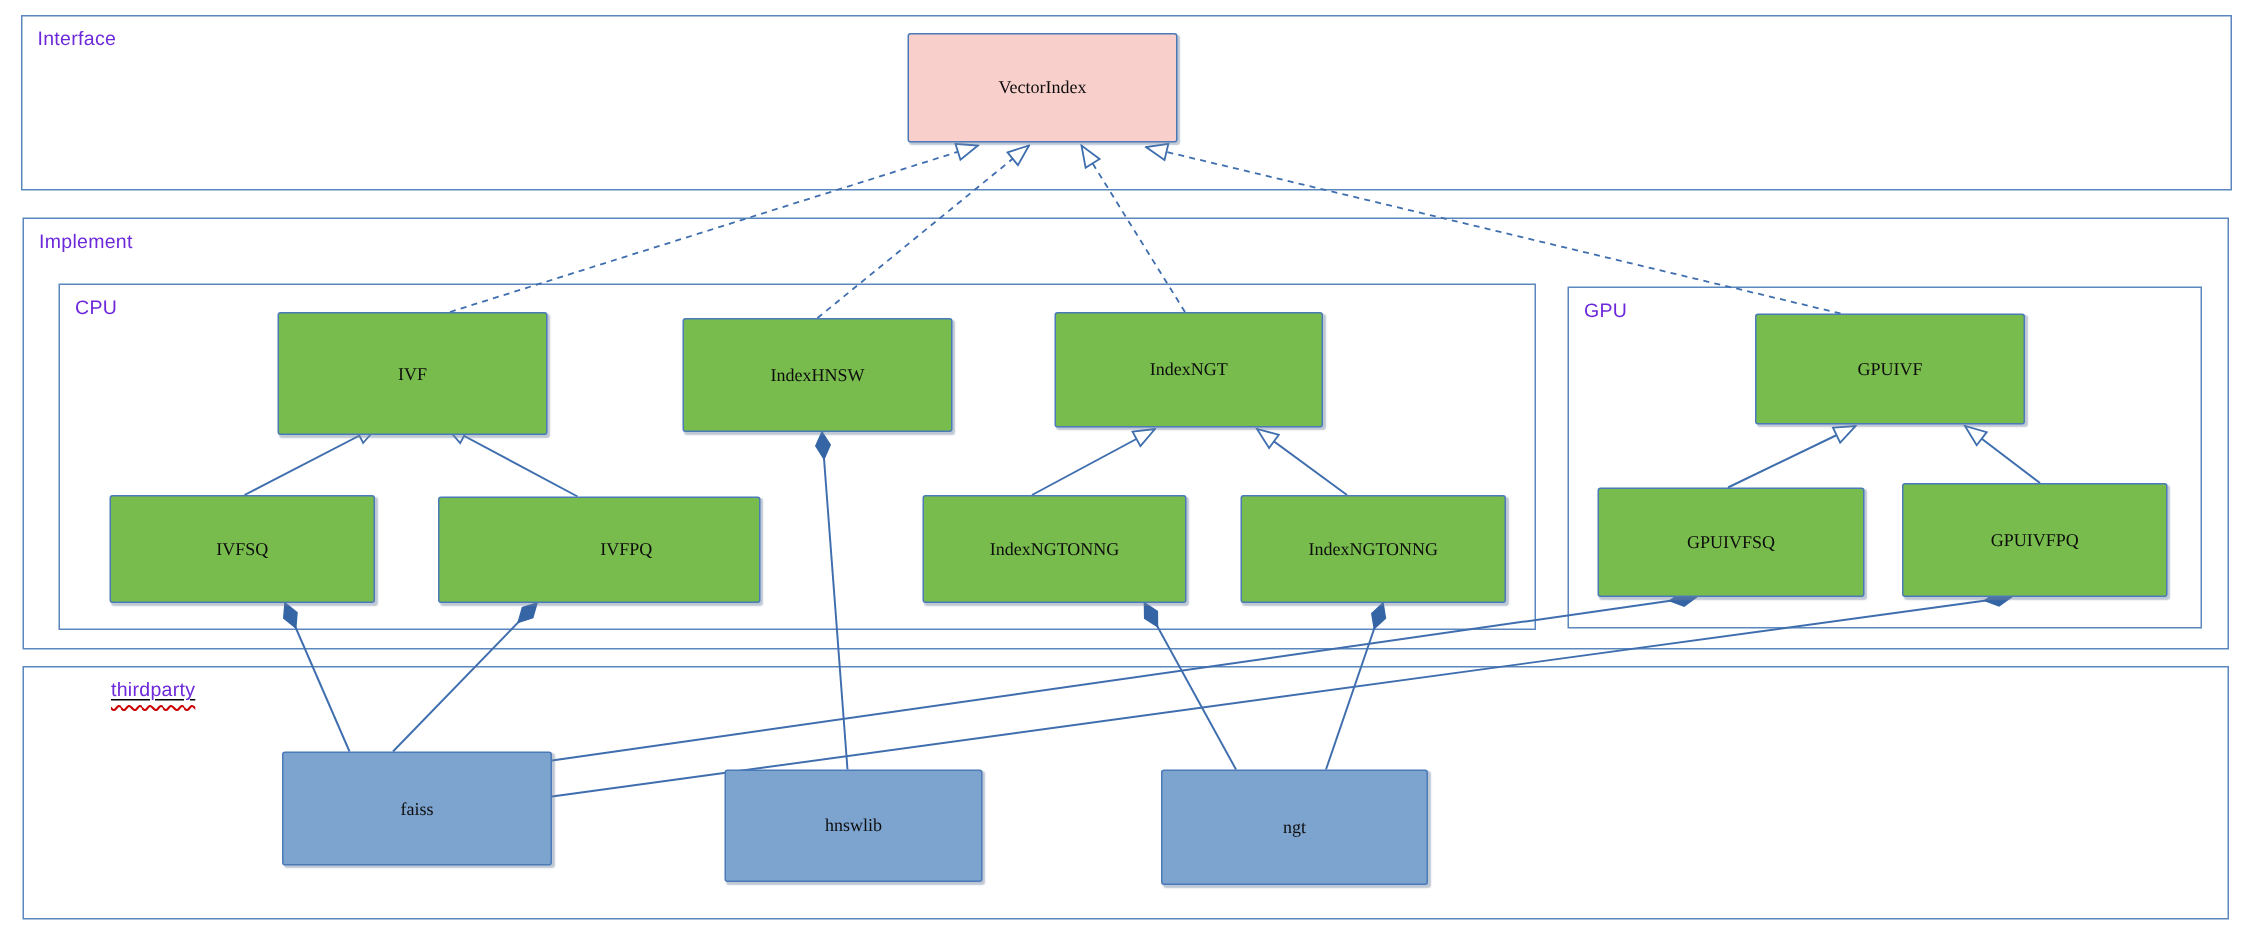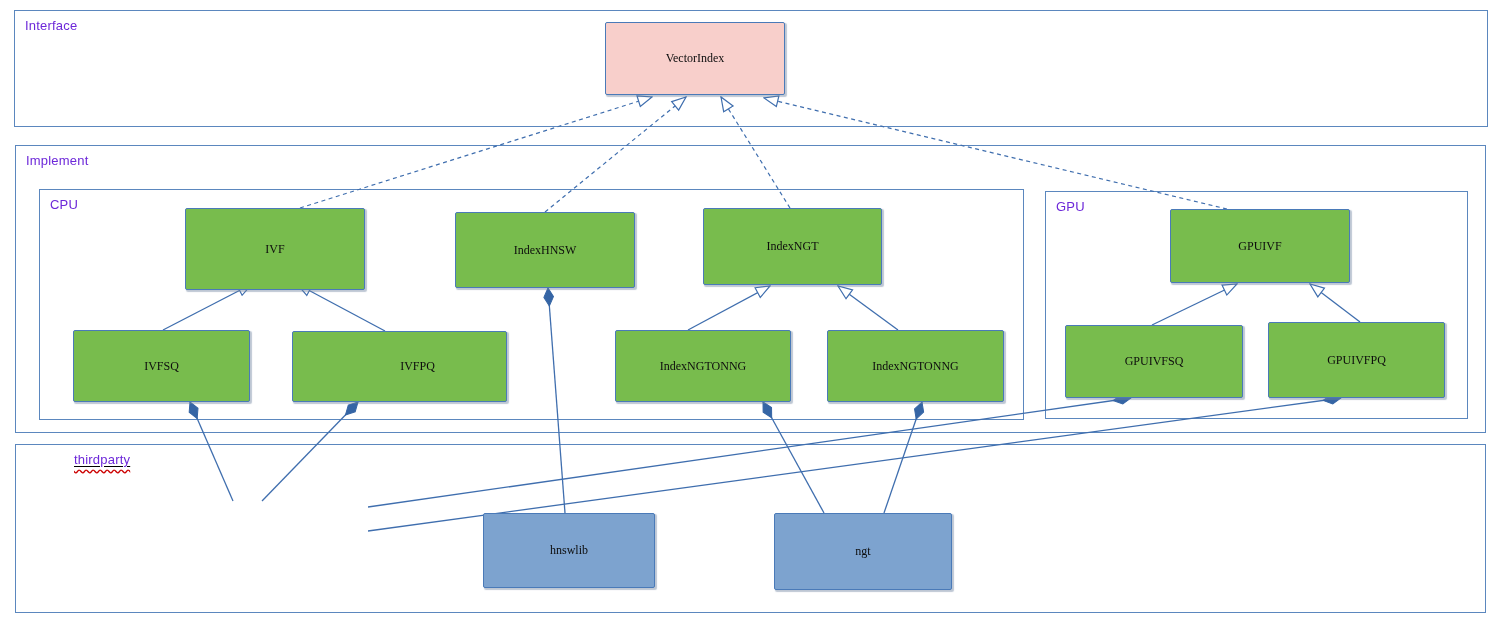--- a/index.html
+++ b/index.html
@@ -130,20 +130,23 @@
   </div>
   <div class="node impl" id="n-GPUIVF">
     <span>GPUIVF</span>
   </div>
   <div class="node impl" id="n-GPUIVFSQ">
     <span>GPUIVFSQ</span>
   </div>
   <div class="node impl" id="n-GPUIVFPQ">
     <span>GPUIVFPQ</span>
   </div>
+  <div class="node third" id="n-faiss">
+    <span>faiss</span>
+  </div>
   <div class="node third" id="n-hnswlib">
     <span>hnswlib</span>
   </div>
   <div class="node third" id="n-ngt">
     <span>ngt</span>
   </div>
 
 </div>
 
 </body></html>

